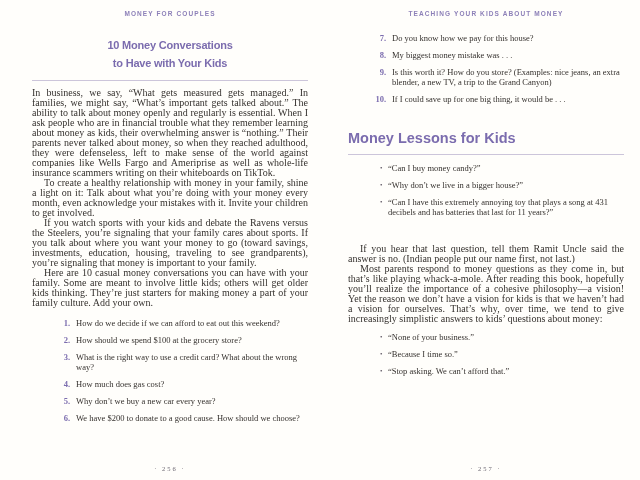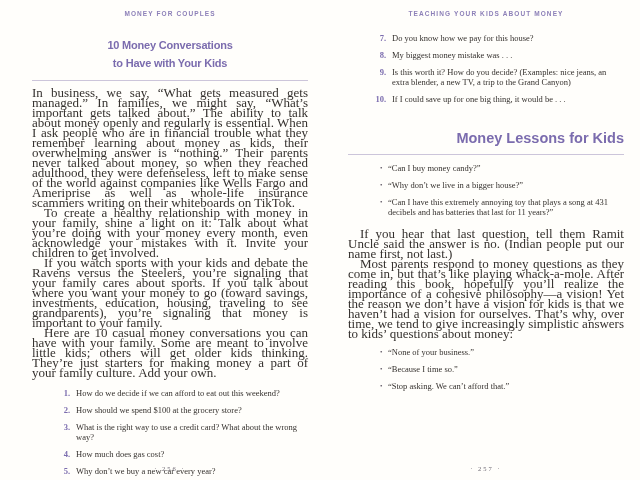--- a/index.html
+++ b/index.html
@@ -43,37 +43,37 @@
     letter-spacing: -0.2px;
     text-align: center;
     color: #7b6cae;
   }
   .section-title {
     margin: 26px 0 0 0;
     font-family: "Liberation Sans", sans-serif;
     font-weight: bold;
     font-size: 14.5px;
     line-height: 16px;
-    text-align: right;
+    text-align: left;
     color: #7b6cae;
   }
   .rule {
     border: none;
     border-top: 1px solid #ccc5da;
     margin: 8px 0 0 0;
   }
   .body {
     margin: 0;
-    font-size: 13px;
+    font-size: 10px;
     line-height: 10px;
     text-align: justify;
   }
   .body.first { margin-top: 7px; }
   .body.indent { text-indent: 12px; }
-  .body.gap { margin-top: 12px; }
+  .body.gap { margin-top: 27px; }
 
   .numlist {
     list-style: none;
     margin: 10px 0 0 0;
     padding: 0 0 0 24px;
   }
   .numlist.top { margin-top: 16px; }
   .numlist li {
     display: flex;
     margin-bottom: 7px;
@@ -176,21 +176,21 @@
       <li>
         <span class="num">7.</span>
         <span class="li-text">Do you know how we pay for this house?</span>
       </li>
       <li>
         <span class="num">8.</span>
         <span class="li-text">My biggest money mistake was . . .</span>
       </li>
       <li>
         <span class="num">9.</span>
-        <span class="li-text">Is this worth it? How do you decide? (Examples: nice jeans, an extra blender, a new TV, a trip to the Grand Canyon)</span>
+        <span class="li-text">Is this worth it? How do you store? (Examples: nice jeans, an extra blender, a new TV, a trip to the Grand Canyon)</span>
       </li>
       <li>
         <span class="num">10.</span>
         <span class="li-text">If I could save up for one big thing, it would be . . .</span>
       </li>
     </ol>
 
     <h2 class="section-title">Money Lessons for Kids</h2>
 
     <hr class="rule">

